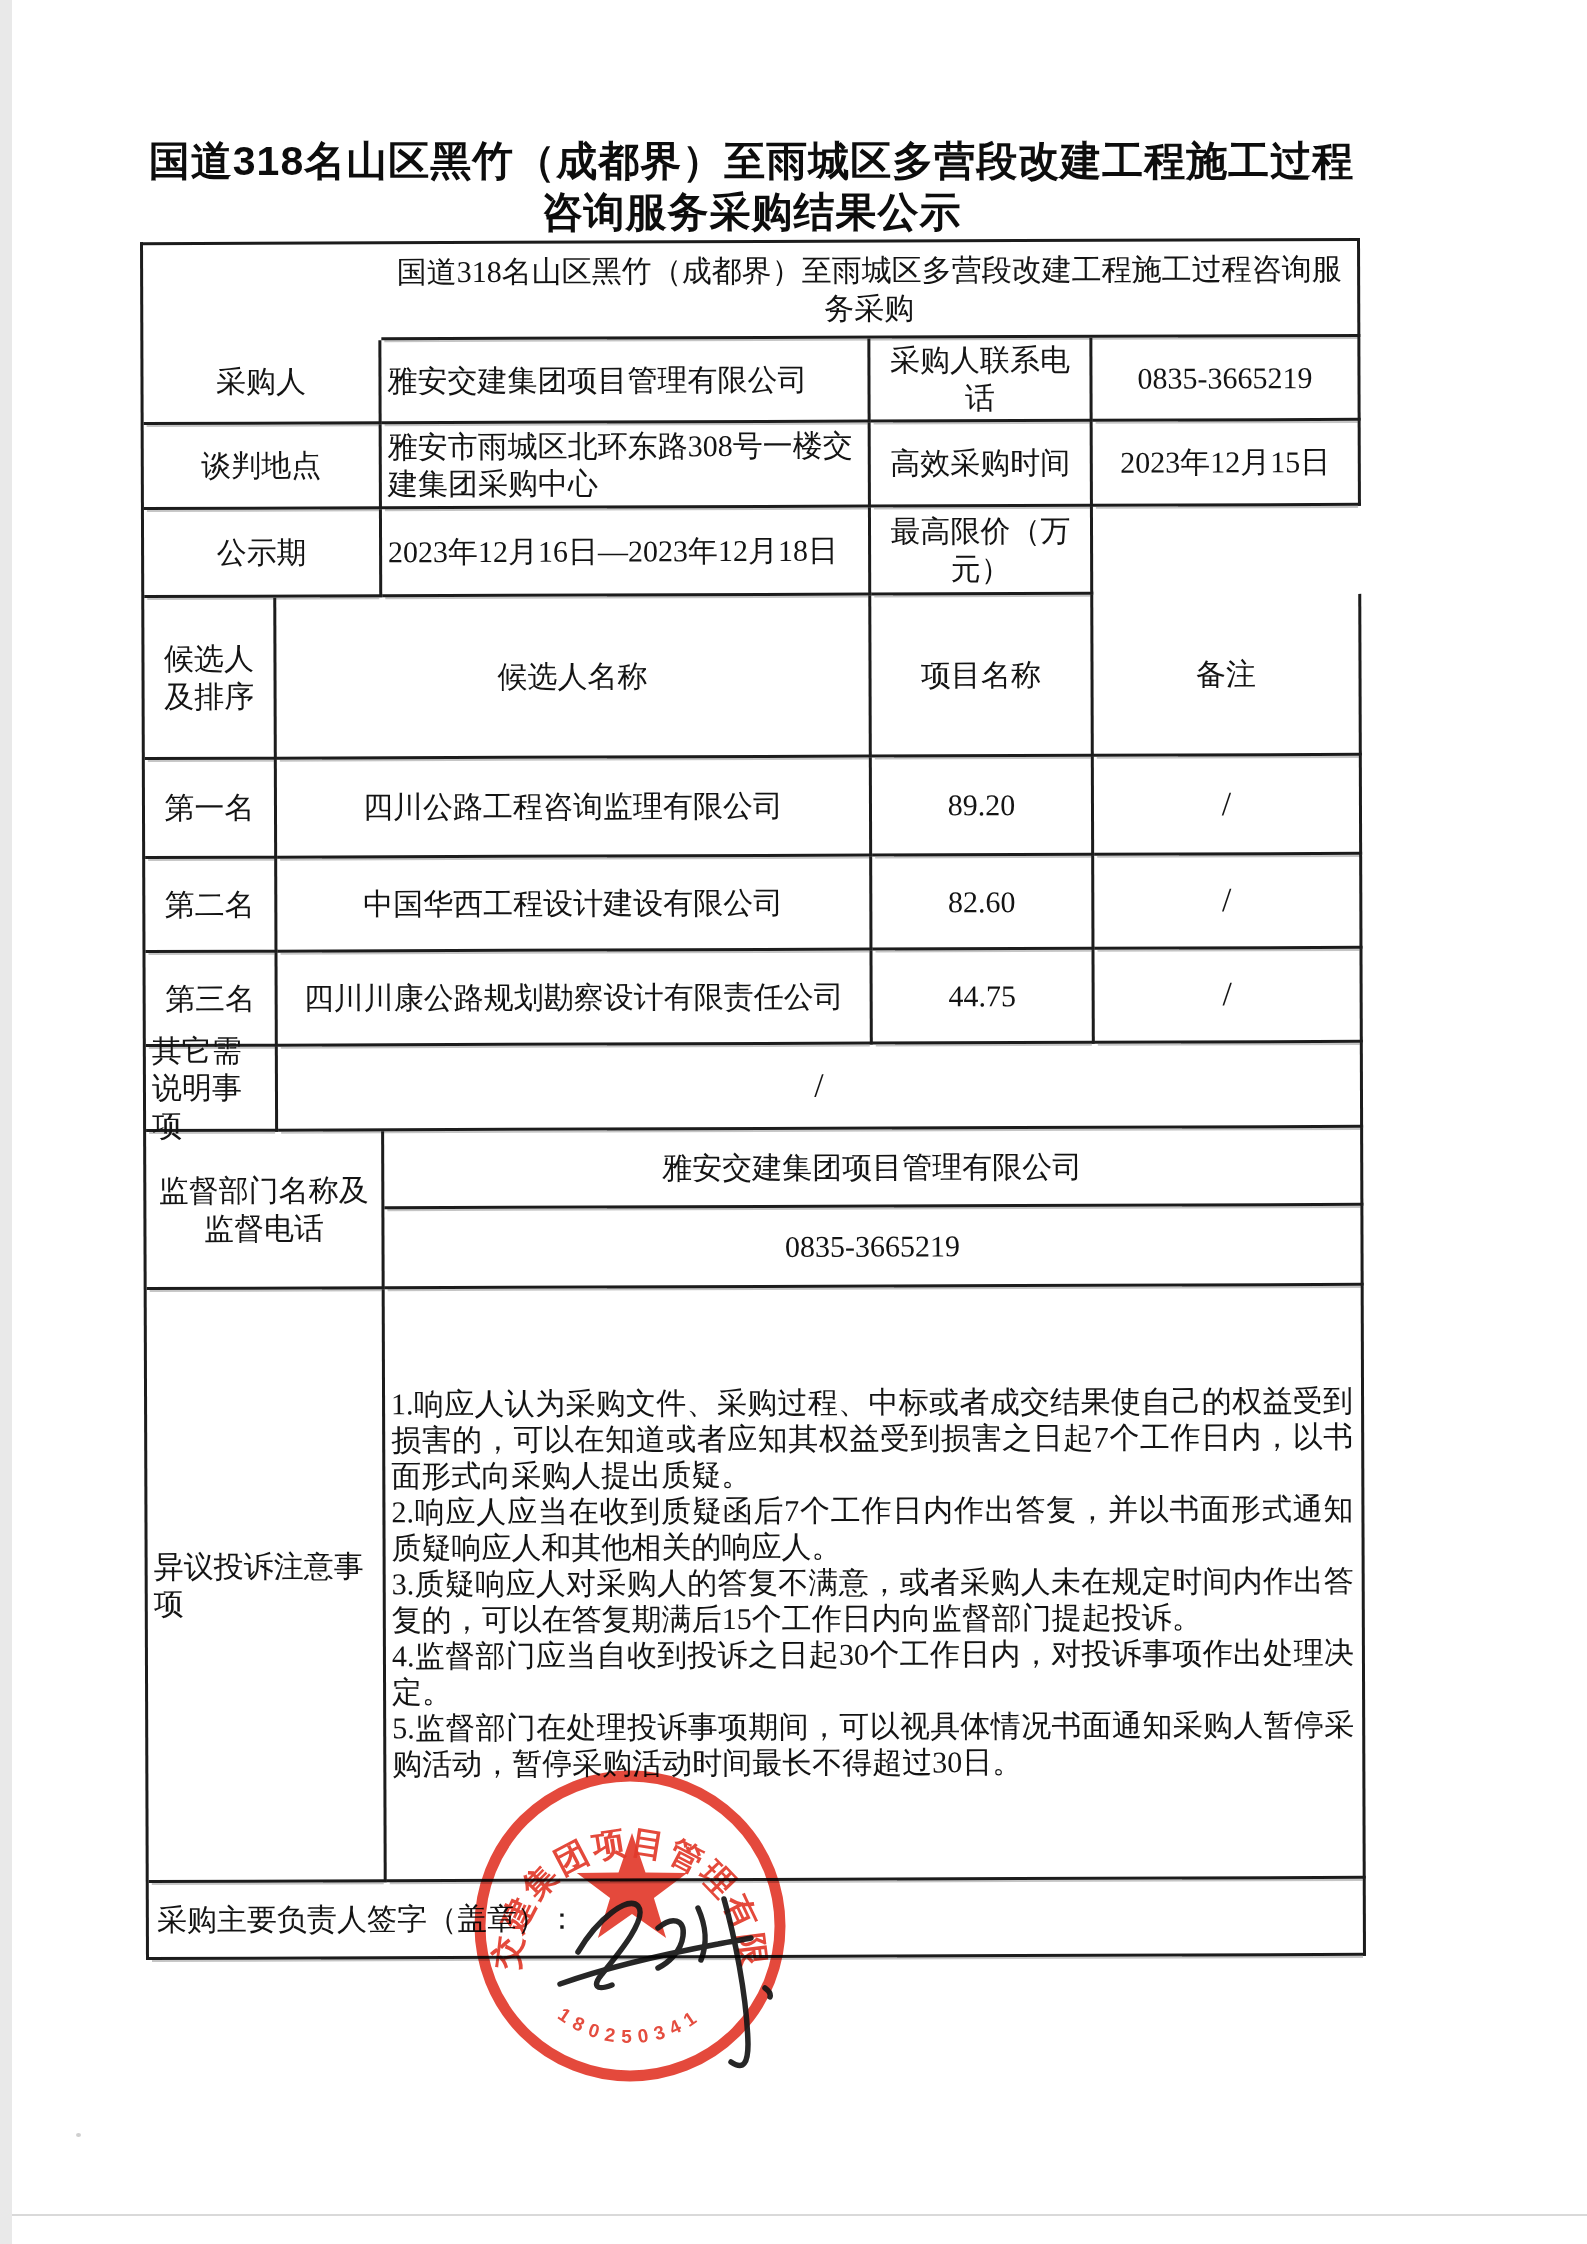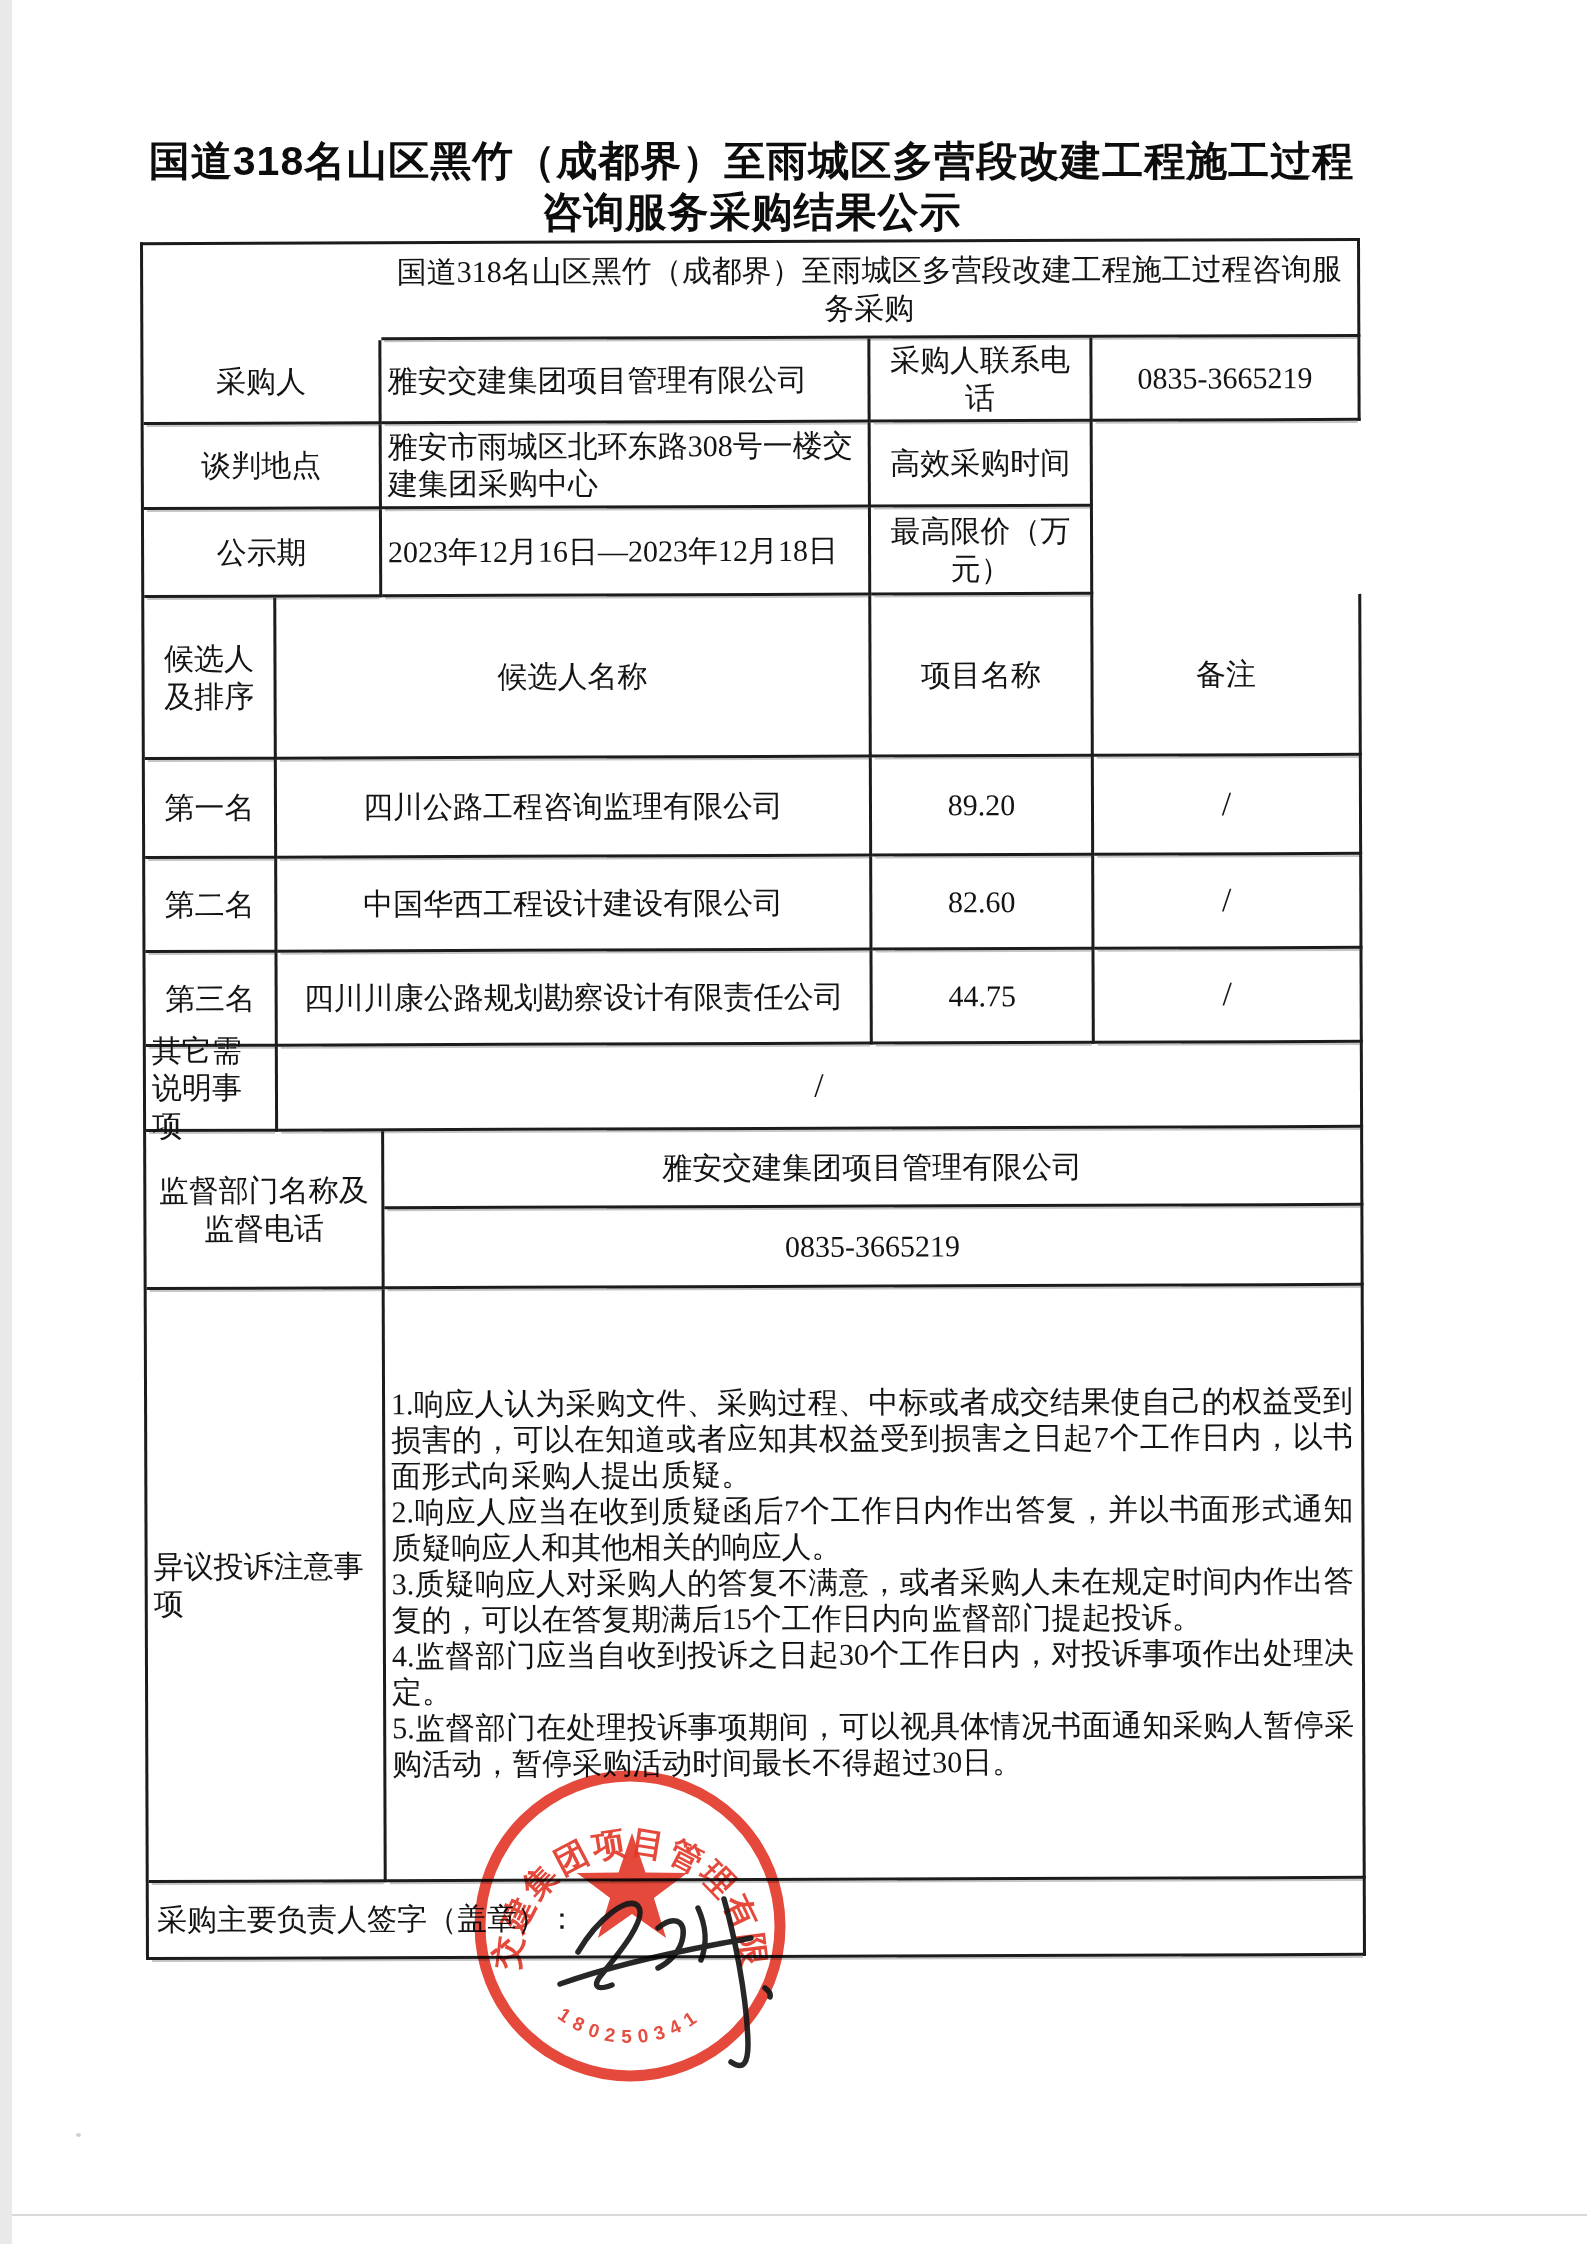--- a/index.html
+++ b/index.html
@@ -50,20 +50,21 @@
     <div class="c" style="grid-row:1;grid-column:3/6">国道318名山区黑竹（成都界）至雨城区多营段改建工程施工过程咨询服务采购</div>
 
     <div class="c" style="grid-row:2;grid-column:1/3">采购人</div>
     <div class="c left" style="grid-row:2;grid-column:3">雅安交建集团项目管理有限公司</div>
     <div class="c" style="grid-row:2;grid-column:4">采购人联系电话</div>
     <div class="c num" style="grid-row:2;grid-column:5">0835-3665219</div>
 
     <div class="c" style="grid-row:3;grid-column:1/3">谈判地点</div>
     <div class="c left" style="grid-row:3;grid-column:3">雅安市雨城区北环东路308号一楼交建集团采购中心</div>
     <div class="c" style="grid-row:3;grid-column:4">高效采购时间</div>
+    <div class="c" style="grid-row:3;grid-column:5">2023年12月15日</div>
 
     <div class="c" style="grid-row:4;grid-column:1/3">公示期</div>
     <div class="c left" style="grid-row:4;grid-column:3">2023年12月16日—2023年12月18日</div>
     <div class="c" style="grid-row:4;grid-column:4;padding:8px 10px">最高限价（万元）</div>
 
     <div class="c" style="grid-row:5;grid-column:1">候选人及排序</div>
     <div class="c" style="grid-row:5;grid-column:2/4">候选人名称</div>
     <div class="c" style="grid-row:5;grid-column:4">项目名称</div>
     <div class="c" style="grid-row:5;grid-column:5">备注</div>
 

